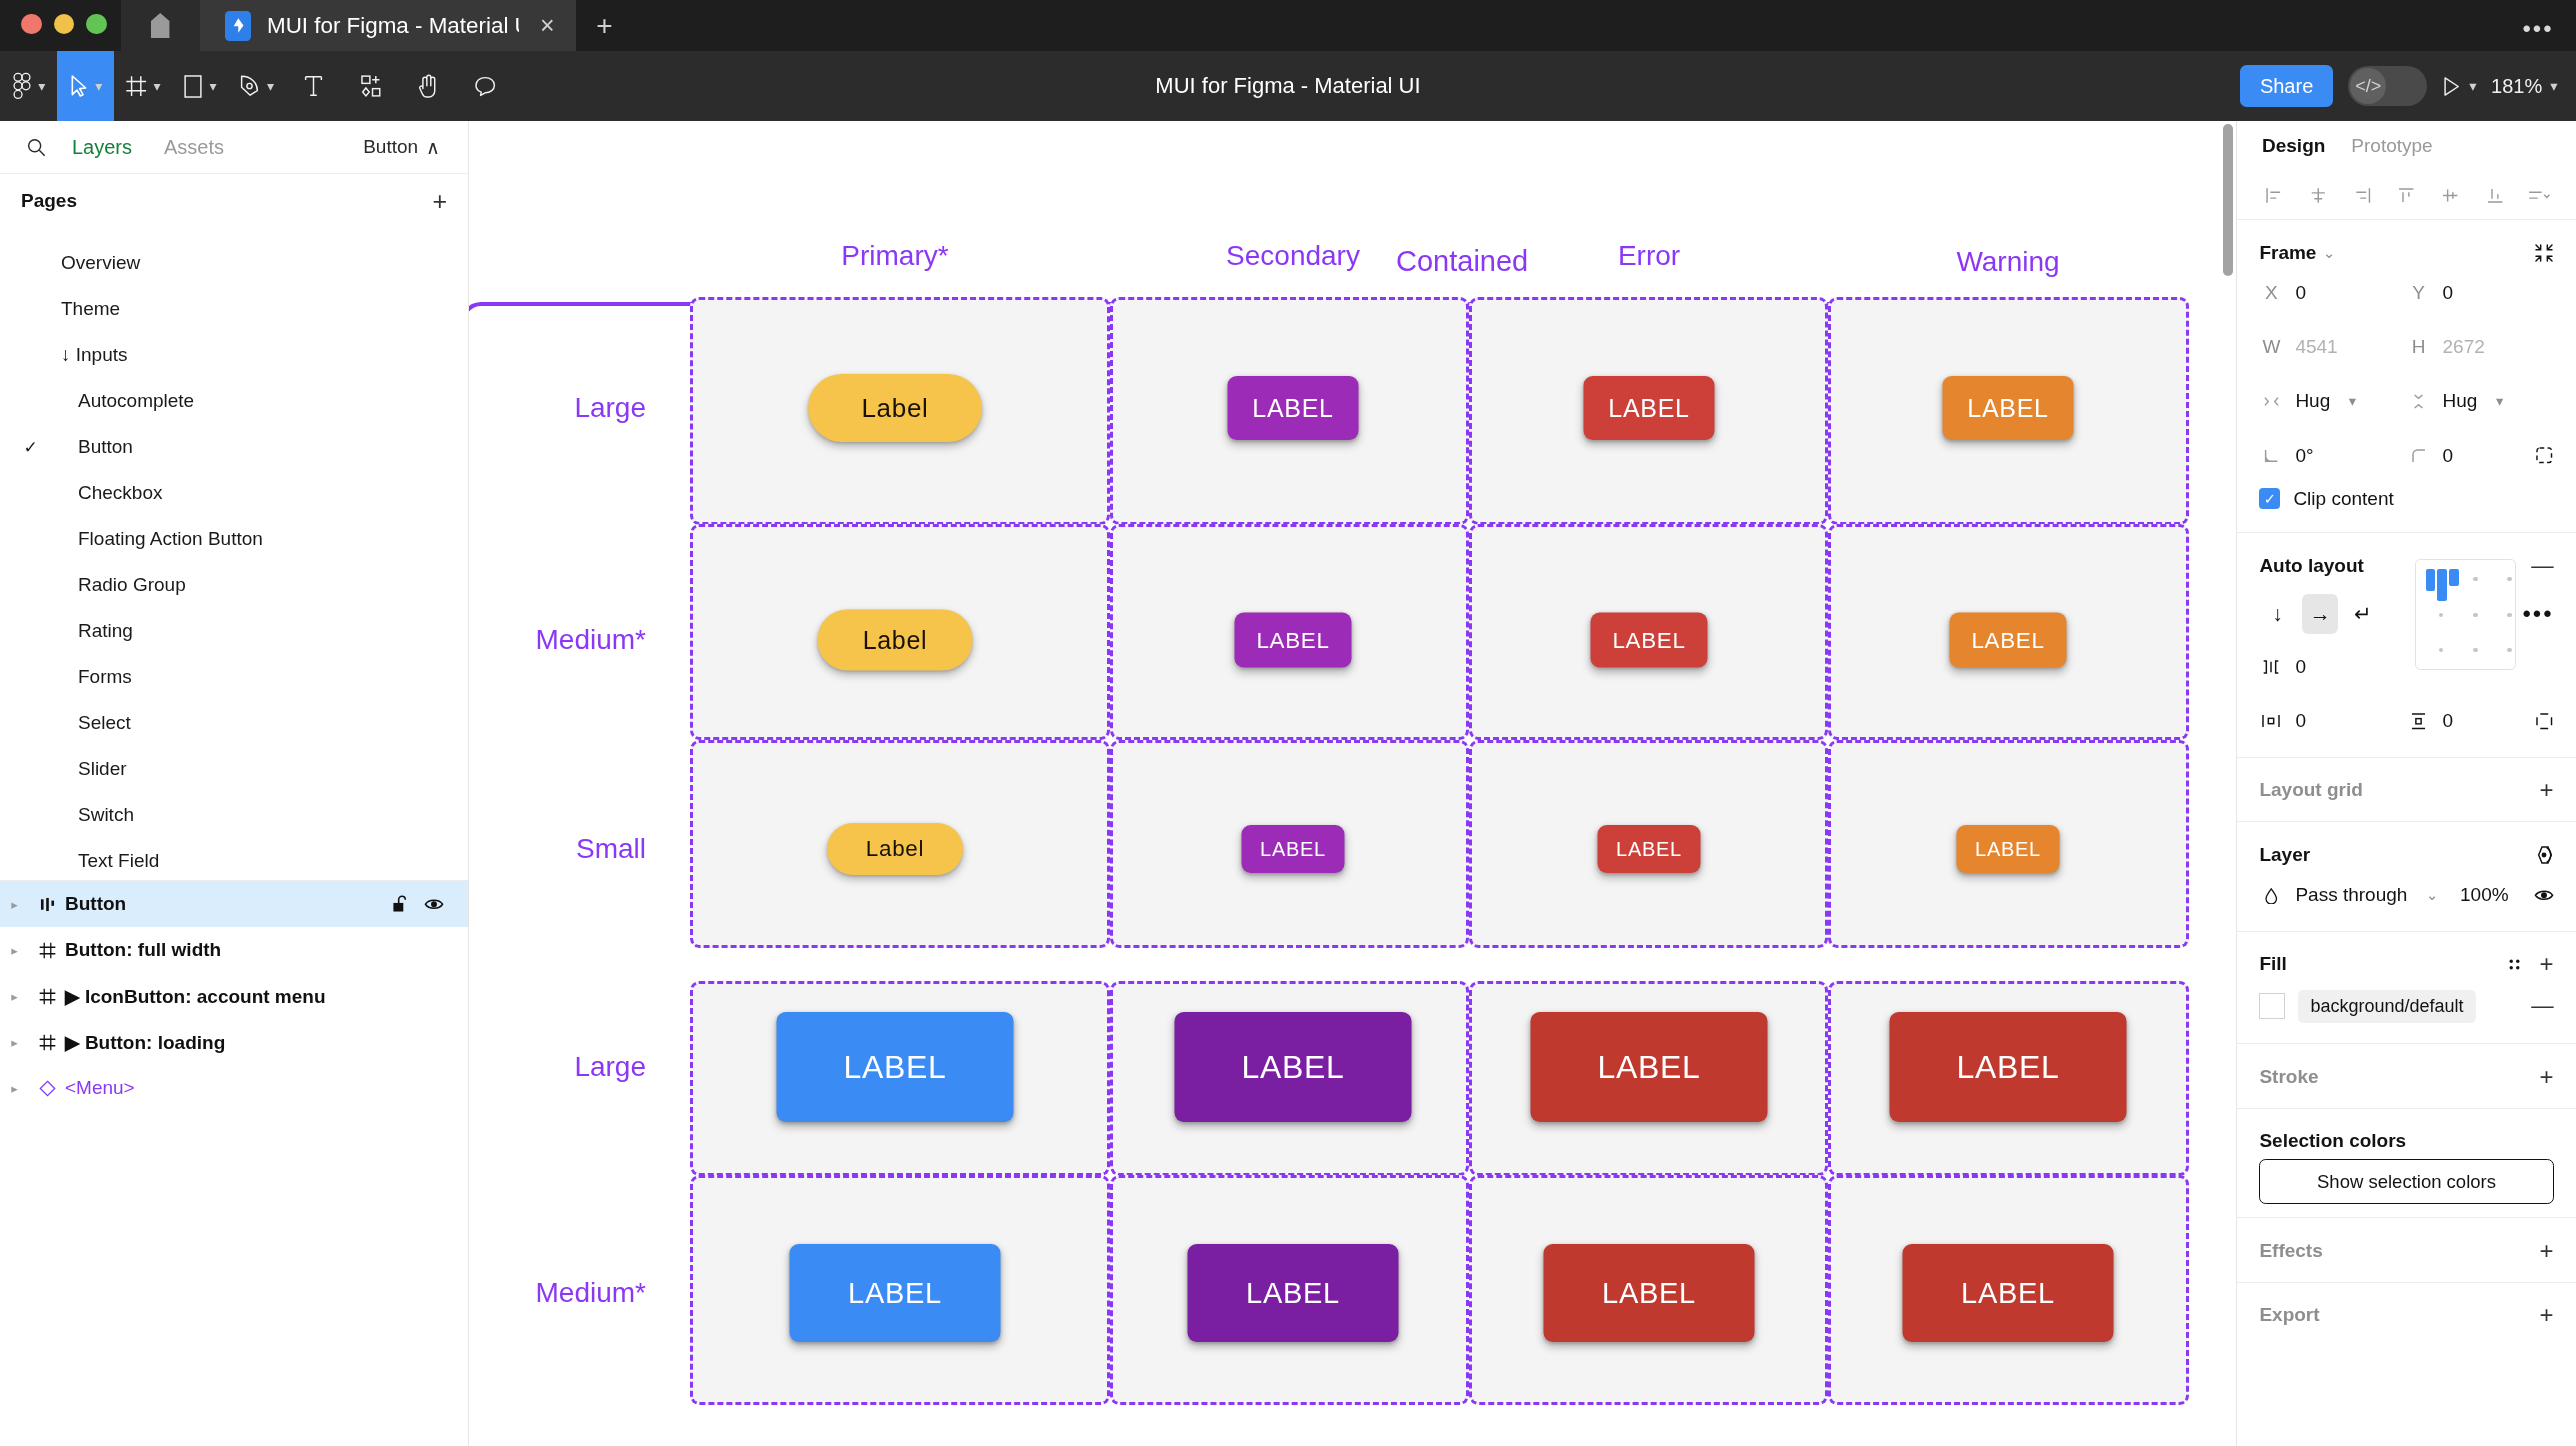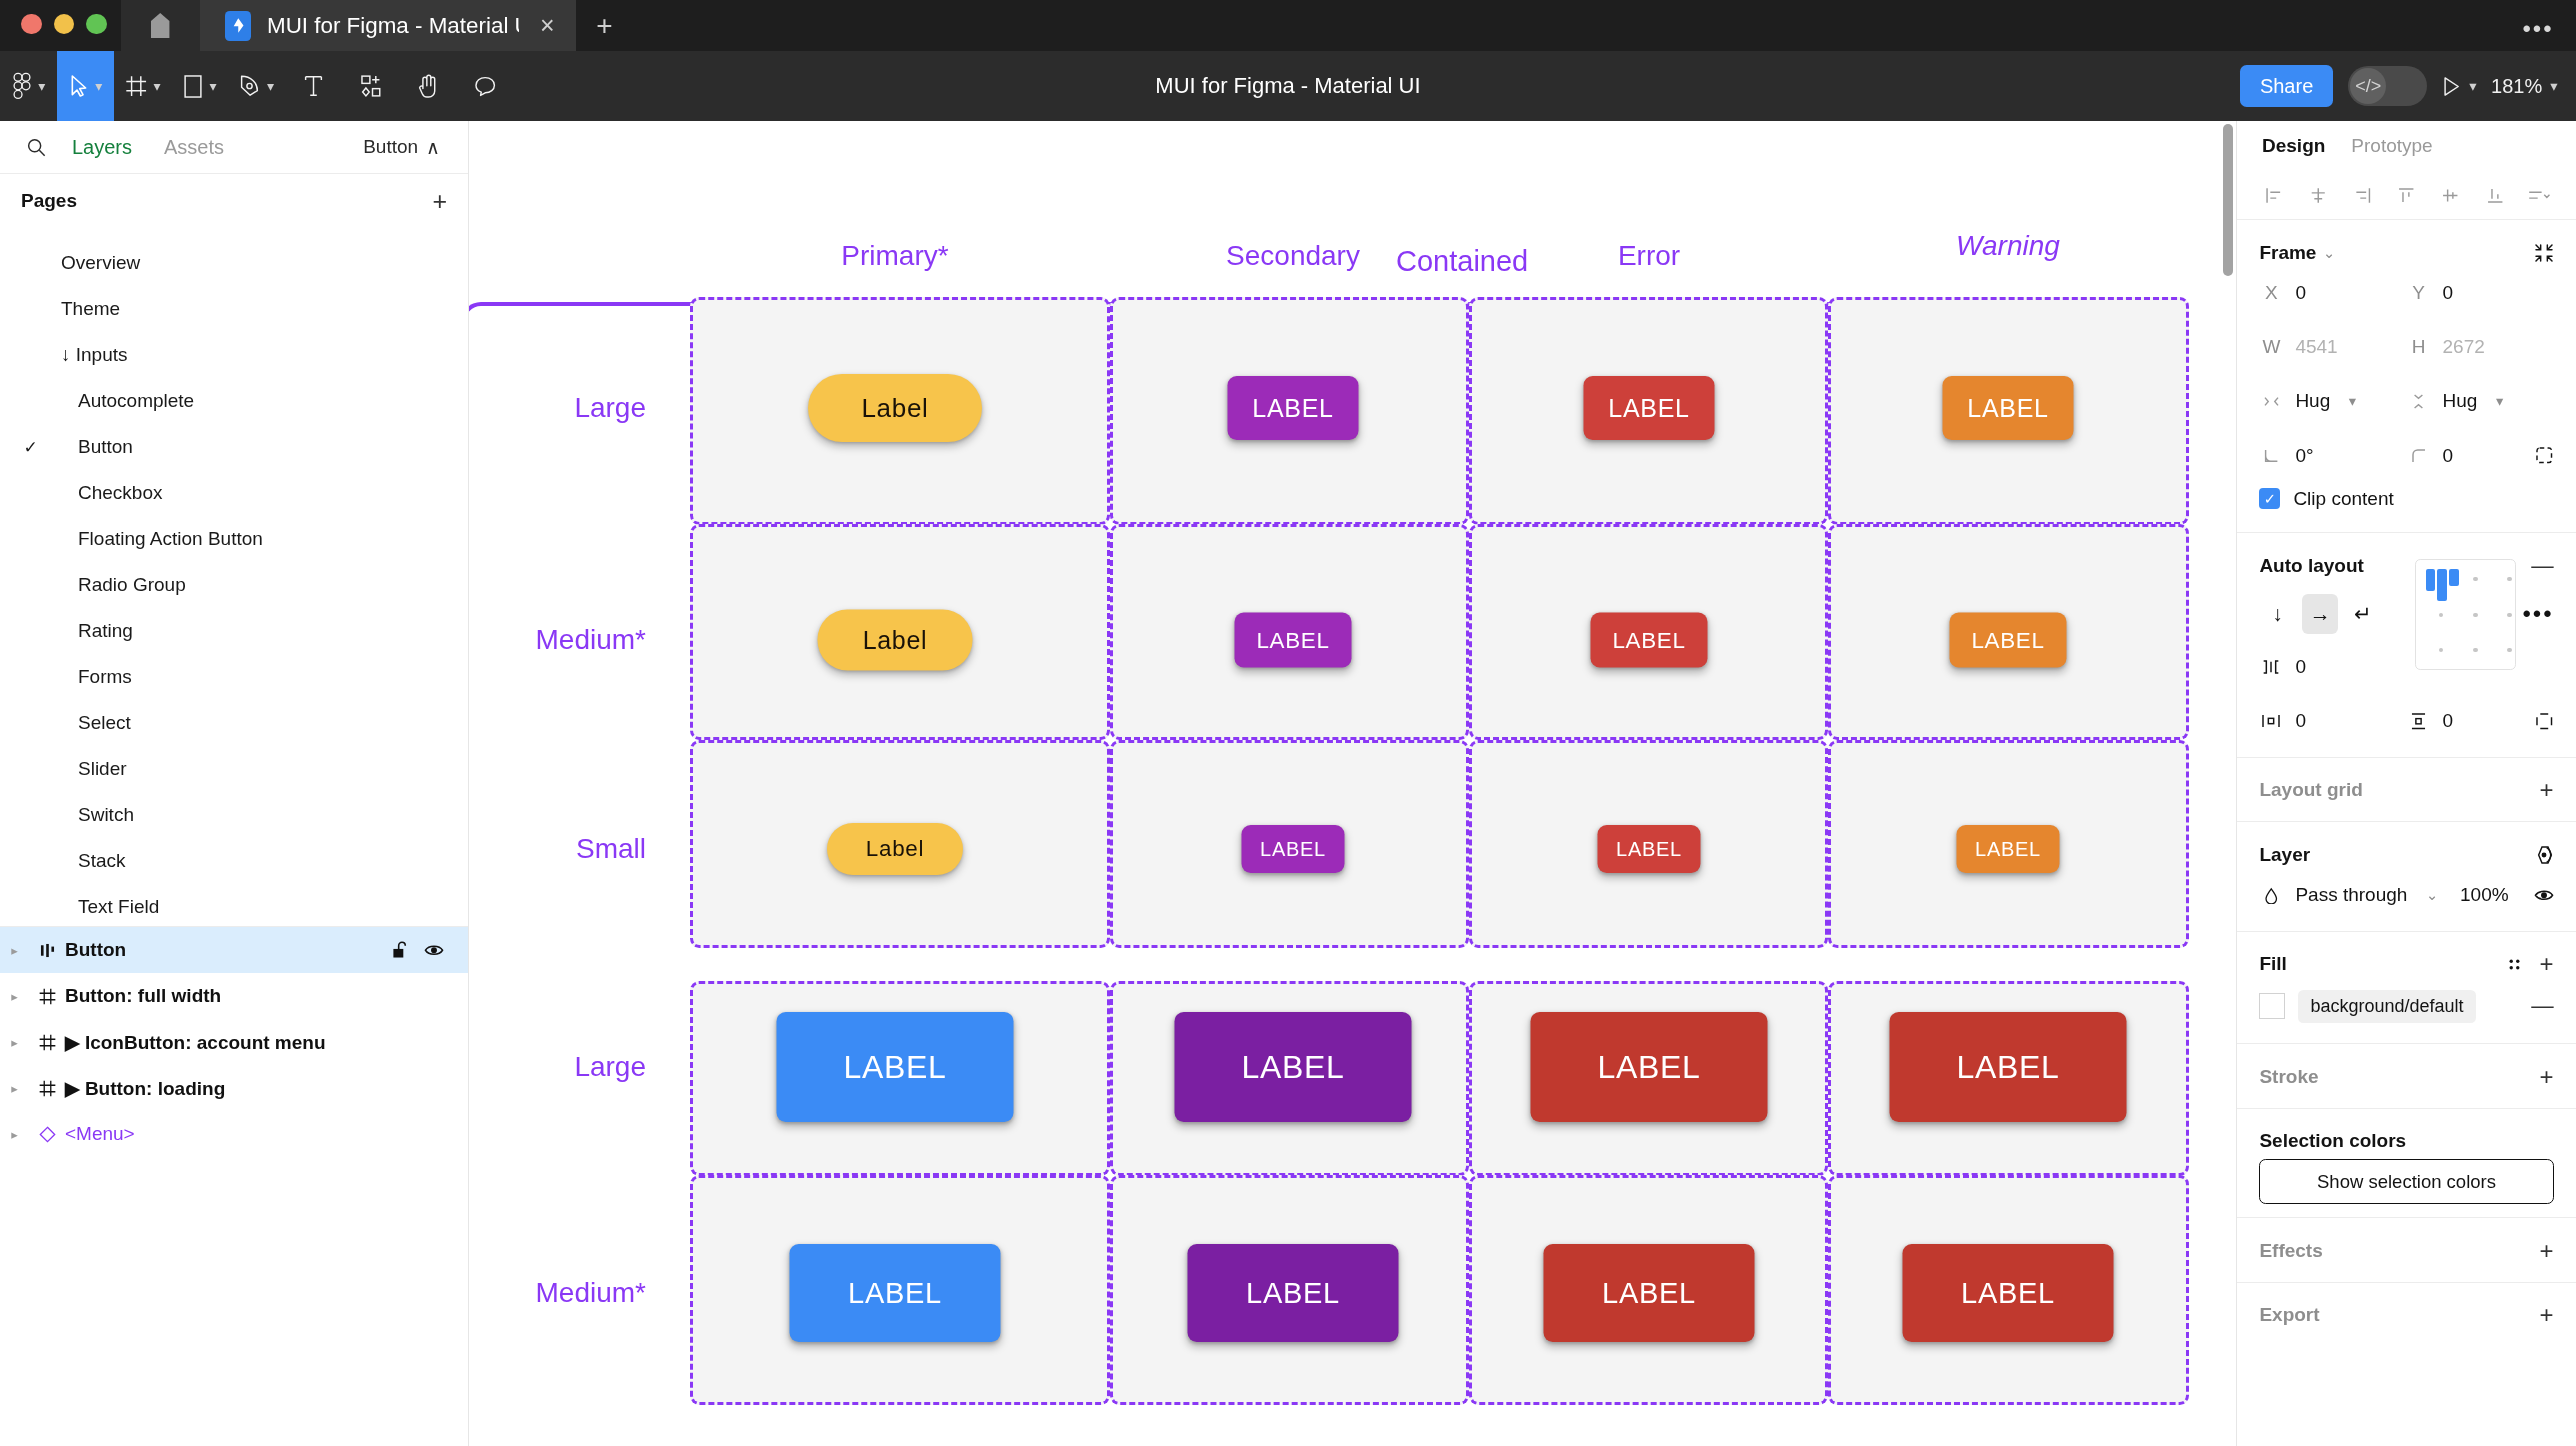--- a/index.html
+++ b/index.html
@@ -429,24 +429,20 @@
         <span class="chk"></span>
         <span class="lbl" style="margin-left: 17px;">Select</span>
       </div>
       <div class="page-row lvl2">
         <span class="chk"></span>
         <span class="lbl" style="margin-left: 17px;">Slider</span>
       </div>
       <div class="page-row lvl2">
         <span class="chk"></span>
         <span class="lbl" style="margin-left: 17px;">Switch</span>
-      </div>
-      <div class="page-row lvl2">
-        <span class="chk"></span>
-        <span class="lbl" style="margin-left: 17px;">Stack</span>
       </div>
       <div class="page-row lvl2">
         <span class="chk"></span>
         <span class="lbl" style="margin-left: 17px;">Text Field</span>
       </div>
     </div>
   <div class="lp-divider"></div>
   <div id="layers-list">
       <div class="layer-row sel">
         <span class="exp">▸</span>
@@ -536,21 +532,21 @@
       <div class="grid-block" style="left: 641px; top: 860px; width: 359px; height: 195px;"></div>
       <div class="grid-block" style="left: 1000px; top: 860px; width: 359px; height: 195px;"></div>
       <div class="grid-block" style="left: 1359px; top: 860px; width: 361px; height: 195px;"></div>
       <div class="grid-block" style="left: 221px; top: 1054px; width: 420px; height: 230px;"></div>
       <div class="grid-block" style="left: 641px; top: 1054px; width: 359px; height: 230px;"></div>
       <div class="grid-block" style="left: 1000px; top: 1054px; width: 359px; height: 230px;"></div>
       <div class="grid-block" style="left: 1359px; top: 1054px; width: 361px; height: 230px;"></div>
       <div class="col-head" style="left: 426px; top: 119px;">Primary*</div>
       <div class="col-head" style="left: 824px; top: 119px;">Secondary</div>
       <div class="col-head" style="left: 1180px; top: 119px;">Error</div>
-      <div class="col-head" style="left: 1539px; top: 109px; font-style: italic;">Warning</div>
+      <div class="col-head" style="left: 1539px; top: 125px;">Warning</div>
       <div class="row-head" style="right: 1590px; top: 287px;">Large</div>
       <div class="row-head" style="right: 1590px; top: 519px;">Medium*</div>
       <div class="row-head" style="right: 1590px; top: 728px;">Small</div>
       <div class="row-head" style="right: 1590px; top: 946px;">Large</div>
       <div class="row-head" style="right: 1590px; top: 1172px;">Medium*</div>
       <div class="mbtn dark-text" style="left: 426px; top: 287px; width: 174px; height: 68px; background: rgb(247, 196, 75); color: rgb(26, 18, 8); font-size: 26px; border-radius: 34px;">Label</div>
       <div class="mbtn" style="left: 824px; top: 287px; width: 131px; height: 64px; background: rgb(156, 43, 184); color: rgb(255, 255, 255); font-size: 25px; border-radius: 9.2px;">LABEL</div>
       <div class="mbtn" style="left: 1180px; top: 287px; width: 131px; height: 64px; background: rgb(205, 64, 58); color: rgb(255, 255, 255); font-size: 25px; border-radius: 9.2px;">LABEL</div>
       <div class="mbtn" style="left: 1539px; top: 287px; width: 131px; height: 64px; background: rgb(229, 134, 46); color: rgb(255, 255, 255); font-size: 25px; border-radius: 9.2px;">LABEL</div>
       <div class="mbtn dark-text" style="left: 426px; top: 519px; width: 155px; height: 61px; background: rgb(247, 196, 75); color: rgb(26, 18, 8); font-size: 25px; border-radius: 30px;">Label</div>

